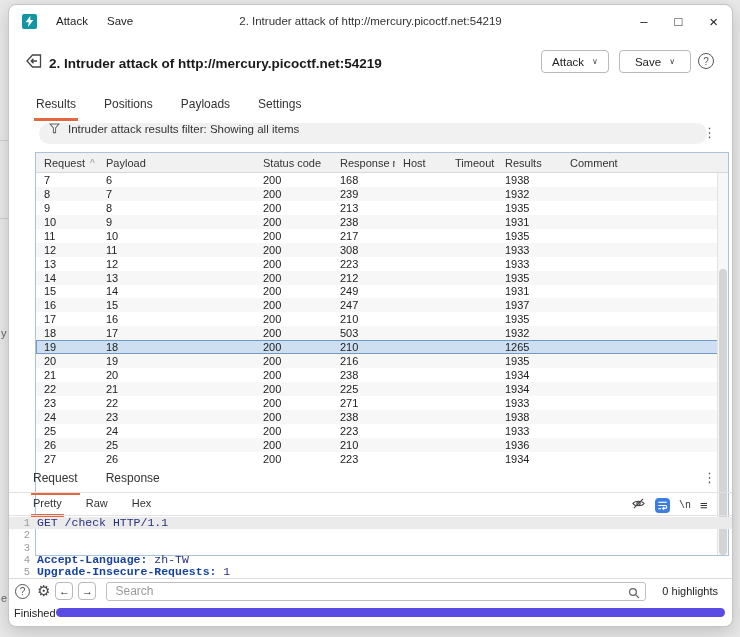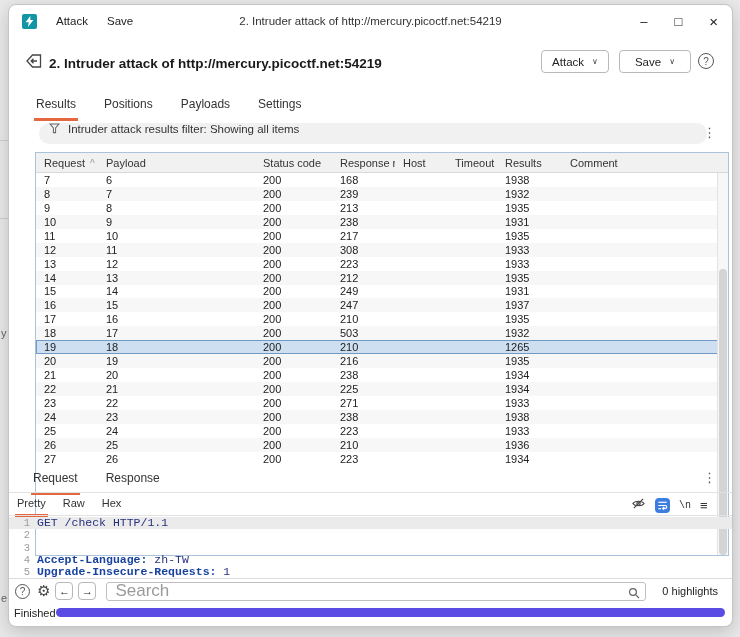--- a/index.html
+++ b/index.html
@@ -58,21 +58,21 @@
   .tbody .trow:nth-child(even) { background:#f7f7f7; }
   .tbody .trow.selected { background:var(--sel-bg); box-shadow:inset 0 0 0 1px var(--sel-border); }
   .sort-arrow { font-size:10px; color:#999; margin-left:5px; }
   .vscroll { position:absolute; right:0; top:20px; bottom:0; width:11px; background:#f7f7f7; border-left:1px solid #e3e3e3; }
   .vthumb { position:absolute; left:1px; right:1px; top:25%; height:75%; background:#d4d4d4; border-radius:4px; }
 
   
   .etabs { position:absolute; left:0; top:462px; display:flex; padding-left:22px; gap:24px; }
   #kebab-editor { position:absolute; left:694px; top:466px; }
   .div-1 { position:absolute; left:0; top:487px; width:100%; height:1px; background:#e2e2e2; }
-  .vtabs { position:absolute; left:0; top:489px; display:flex; padding-left:6px; gap:13px; }
+  .vtabs { position:absolute; left:0; top:489px; display:flex; padding-left:22px; gap:20px; }
   .vtabs .tab { font-size:11px; padding:3px 2px 5px 2px; }
   .editor-icons { position:absolute; top:491px; left:622px; display:flex; align-items:center; gap:9px; }
   .wrap-icon { width:15px; height:15px; background:var(--wrap-blue); border-radius:4px; display:flex; align-items:center; justify-content:center; }
   .nl-icon { font-family:"Liberation Mono", monospace; font-size:10px; color:#333; }
   .burger-icon { font-size:13px; color:#333; }
   .div-2 { position:absolute; left:0; top:510px; width:100%; height:1px; background:#e2e2e2; }
 
   
   .code { position:absolute; left:0; top:512px; width:100%; height:61px; font-family:"Liberation Mono", monospace; font-size:11.5px; overflow:hidden; }
   .code-line { display:flex; height:12.3px; line-height:12.3px; white-space:pre; }
@@ -82,21 +82,21 @@
   .cn { color:var(--code-name); font-weight:bold; }
   .cv { color:var(--code-value); }
 
   
   .div-3 { position:absolute; left:0; top:573px; width:100%; height:1px; background:#dcdcdc; }
   .searchrow { position:absolute; left:0; top:574px; width:100%; height:24px; display:flex; align-items:center; padding-left:6px; }
   .gear-icon { font-size:15px; color:#444; margin-left:7px; }
   .nav-btn { width:18px; height:18px; border:1px solid #b9b9b9; border-radius:4px; margin-left:5px;
              display:flex; align-items:center; justify-content:center; font-size:11px; color:#222; background:#fff; }
   .search-wrap { position:relative; margin-left:10px; width:540px; }
-  .search-input { width:100%; height:19px; border:1px solid #c0c0c0; border-radius:3px; font-size:17px; padding:0 22px 0 8px;
+  .search-input { width:100%; height:19px; border:1px solid #c0c0c0; border-radius:3px; font-size:12px; padding:0 22px 0 8px;
                   font-family:"Liberation Sans", sans-serif; color:#222; outline:none; }
   .search-input::placeholder { color:#9a9a9a; }
   .mag { position:absolute; right:6px; top:3.5px; }
   .highlights { margin-left:auto; margin-right:14px; font-size:11px; color:#222; }
 
   
   .finished { position:absolute; left:5px; top:602px; font-size:11px; color:#222; }
   .pbar { position:absolute; left:47px; top:603px; width:669px; height:9px; border-radius:5px; background:var(--progress); }
 </style>
 </head>

